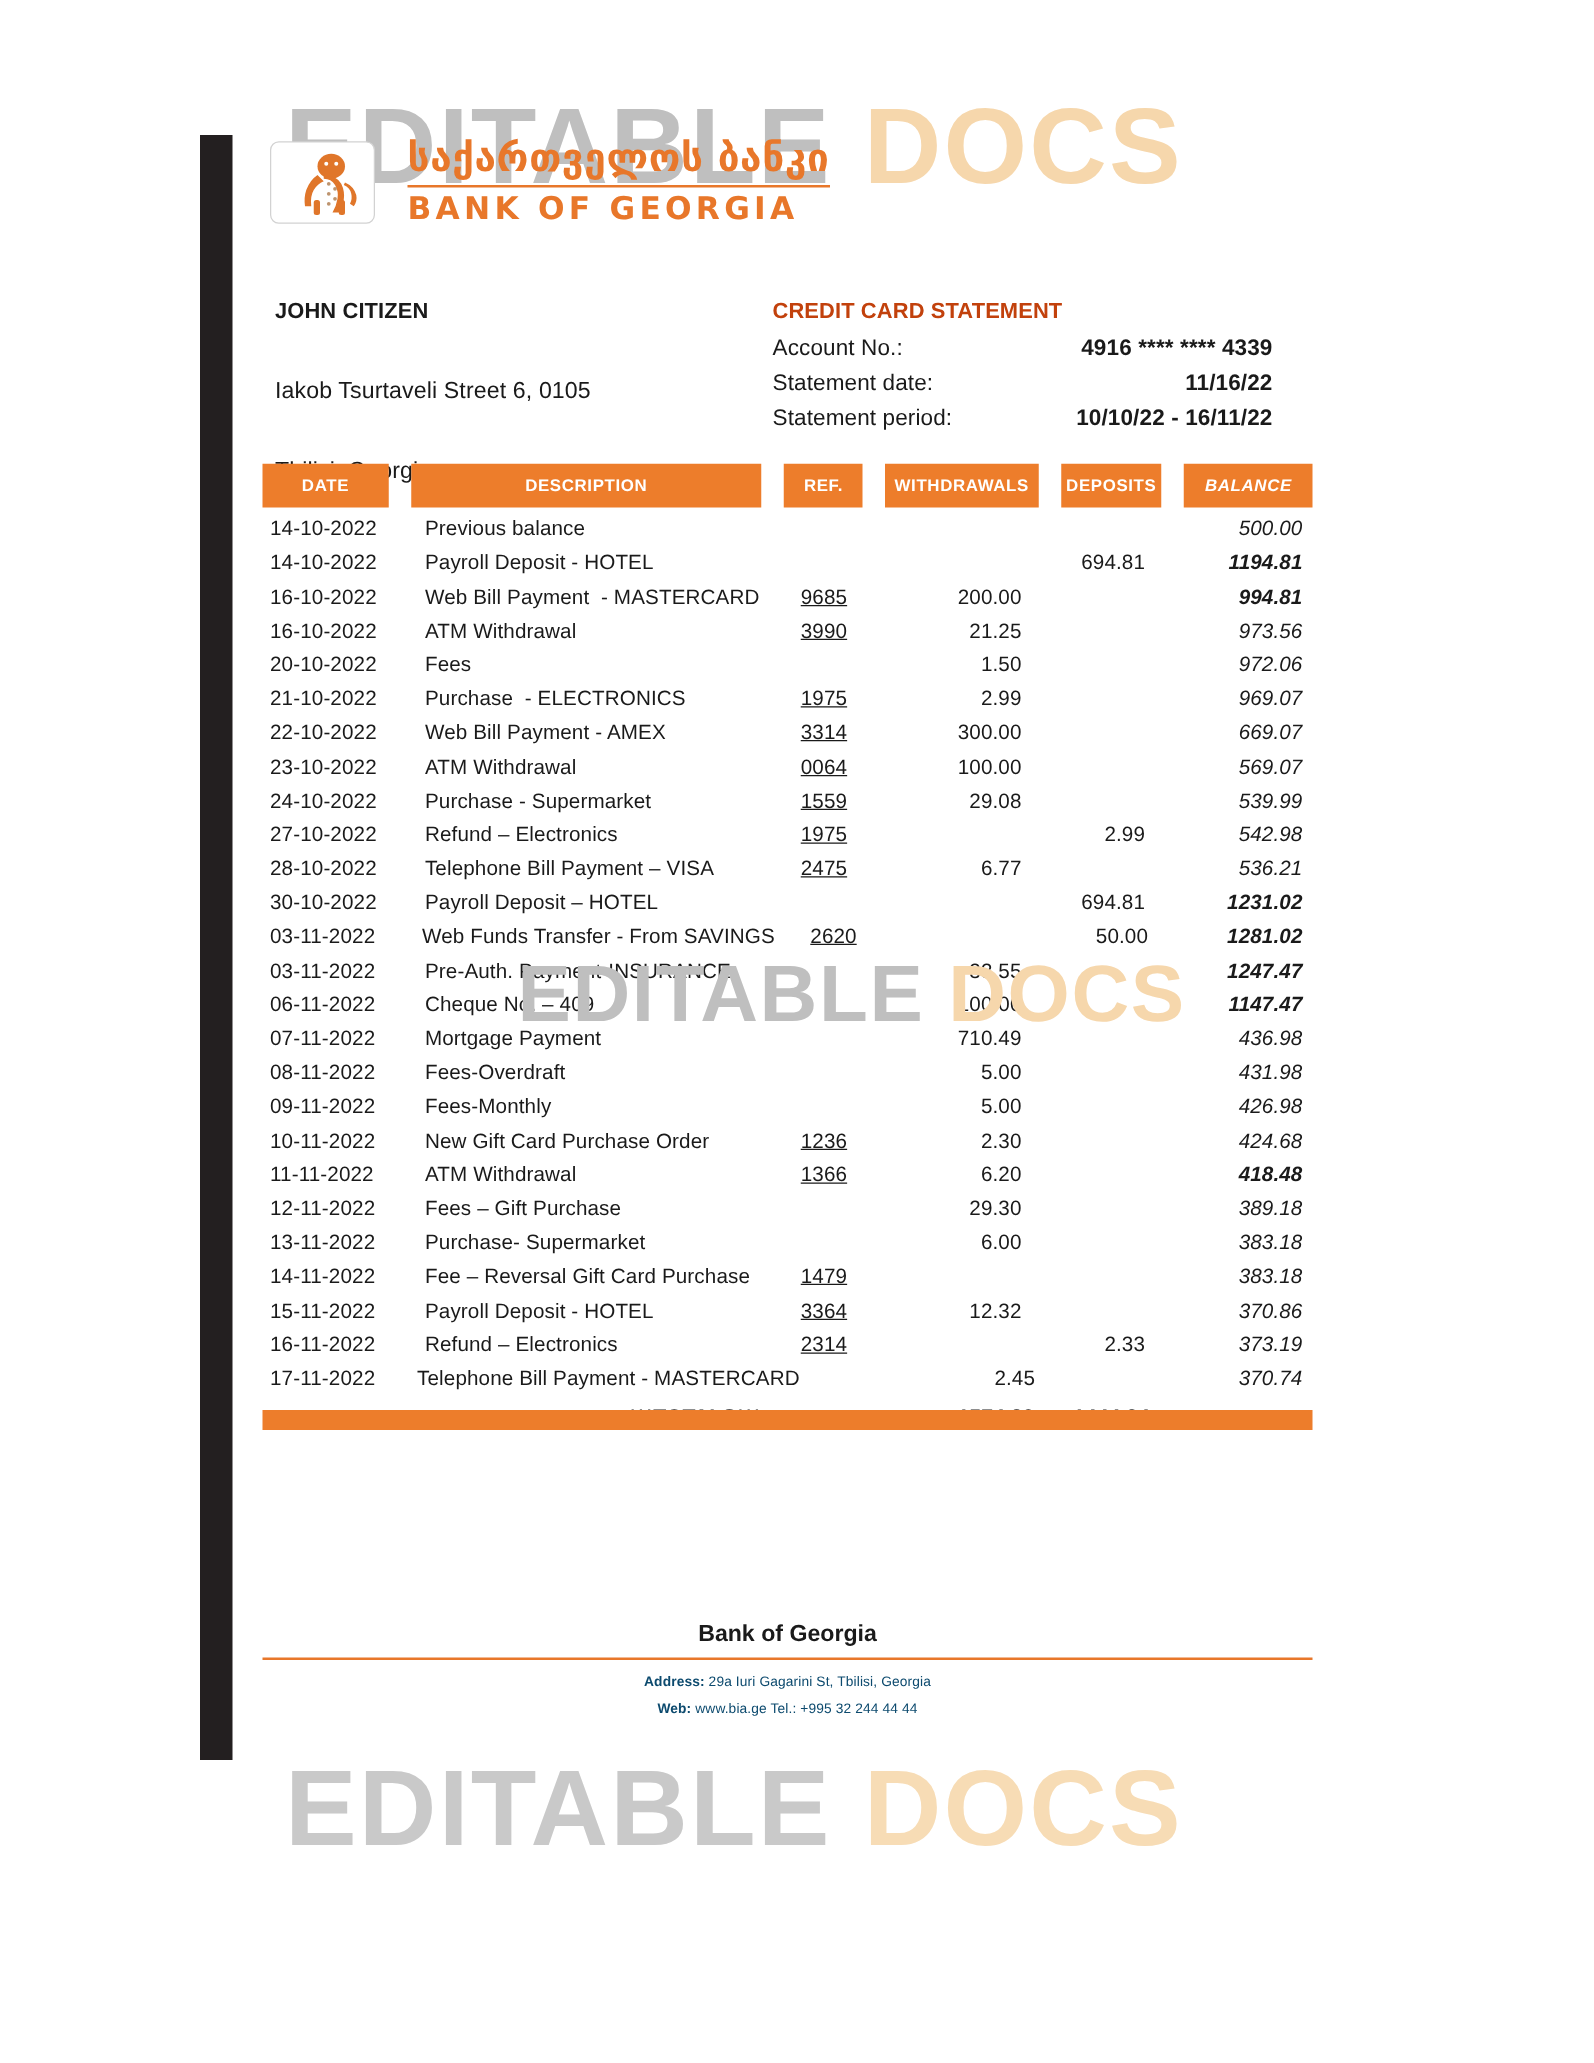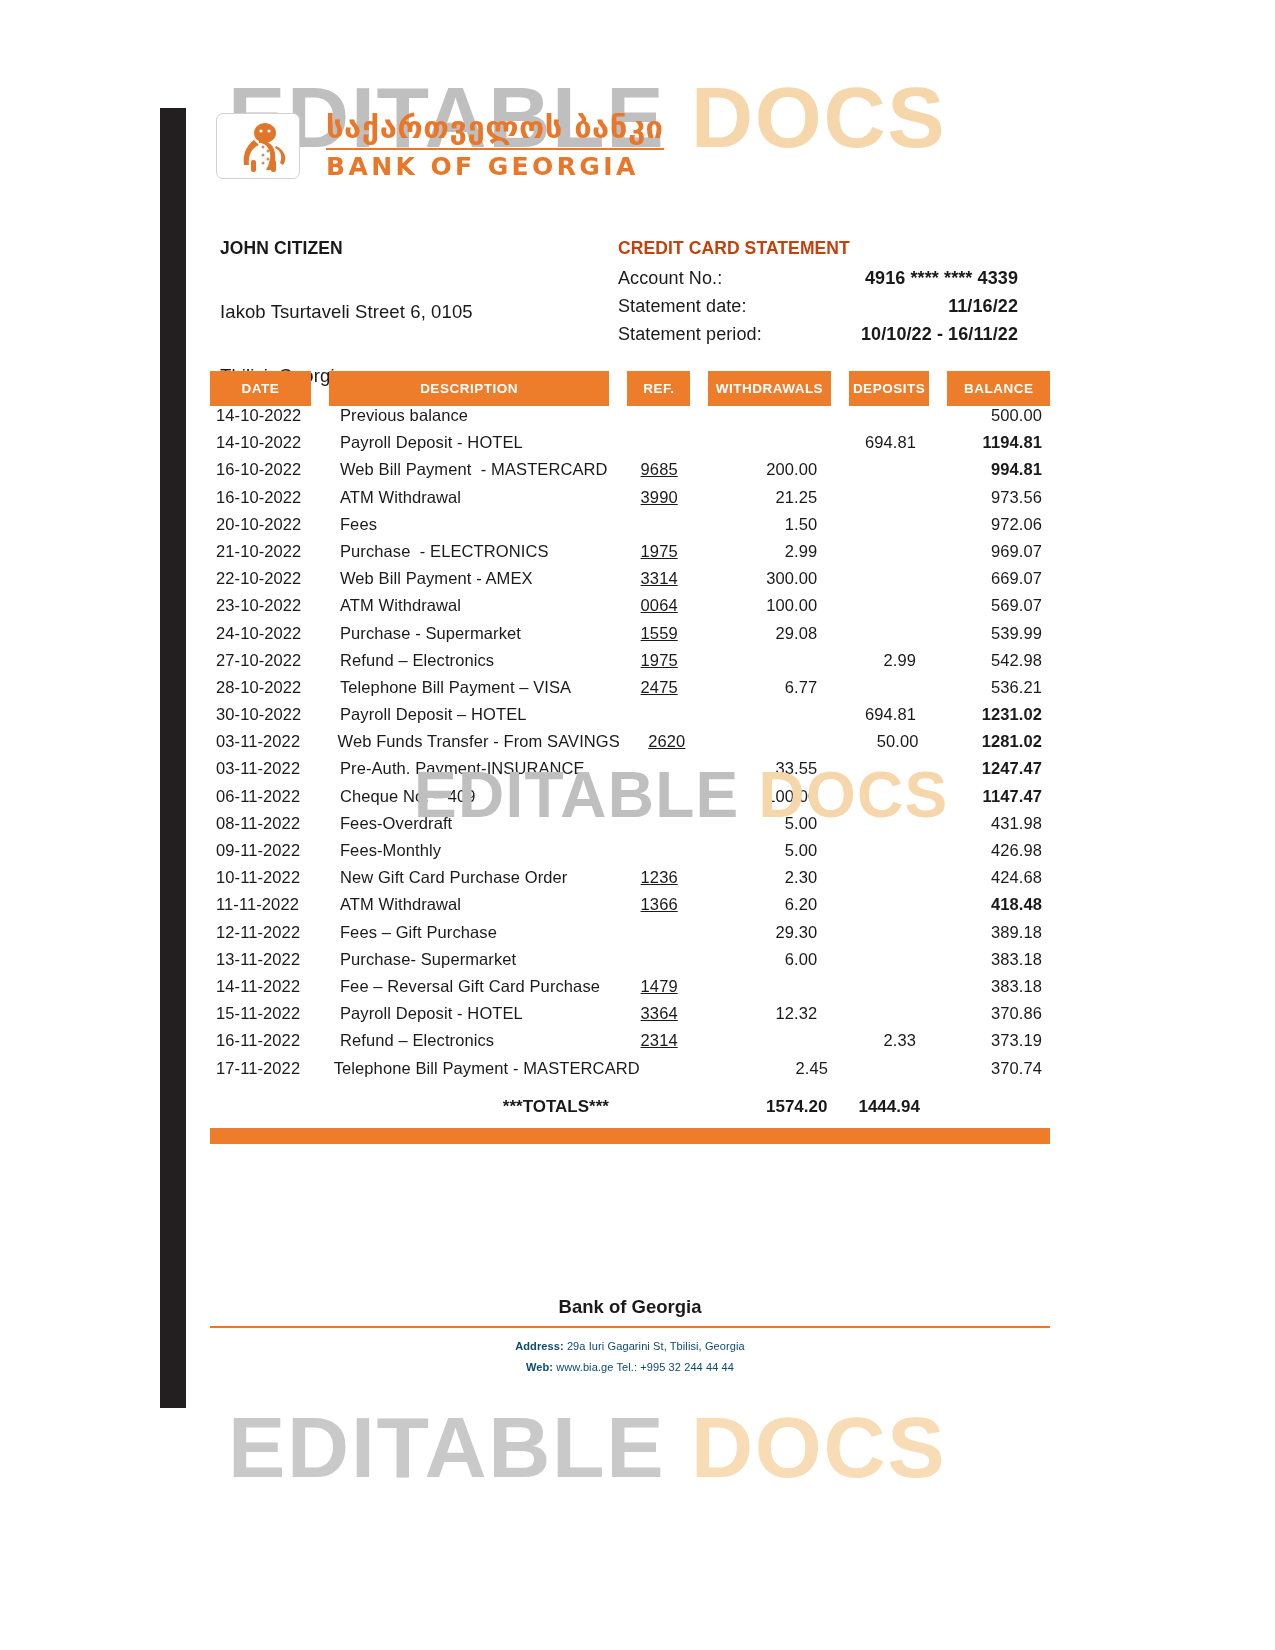--- a/index.html
+++ b/index.html
@@ -183,27 +183,27 @@
     display: flex;
     align-items: center;
     justify-content: center;
     box-sizing: border-box;
   }
   .c-date  { width: 112px; }
   .c-desc  { width: 312px; }
   .c-ref   { width: 70px; }
   .c-wdr   { width: 136px; }
   .c-dep   { width: 90px; }
-  .c-bal   { width: 114px; }
+  .c-bal   { width: 114px; font-style: italic; }
 
   .trow {
     display: flex;
     gap: 16px;
     height: 27.2px;
-    align-items: flex-start;
+    align-items: flex-end;
   }
   .trow .cell {
     font-size: 16.5px;
     color: #1a1a1a;
     box-sizing: border-box;
     letter-spacing: 0.1px;
   }
   .trow .cell.date   { padding-left: 6px; text-align: left; }
   .trow .cell.desc   { padding-left: 12px; text-align: left; white-space: pre; }
   .trow .cell.ref    { text-align: center; text-decoration: underline; }
@@ -467,20 +467,28 @@
           </div>
           <div class="trow bold">
             <div class="cell date c-date">06-11-2022</div>
             <div class="cell desc c-desc">Cheque No. – 409</div>
             <div class="cell ref c-ref"></div>
             <div class="cell num c-wdr">100.00</div>
             <div class="cell num c-dep"></div>
             <div class="cell bal c-bal">1147.47</div>
           </div>
           <div class="trow">
+            <div class="cell date c-date">07-11-2022</div>
+            <div class="cell desc c-desc">Mortgage Payment</div>
+            <div class="cell ref c-ref"></div>
+            <div class="cell num c-wdr">710.49</div>
+            <div class="cell num c-dep"></div>
+            <div class="cell bal c-bal">436.98</div>
+          </div>
+          <div class="trow">
             <div class="cell date c-date">08-11-2022</div>
             <div class="cell desc c-desc">Fees-Overdraft</div>
             <div class="cell ref c-ref"></div>
             <div class="cell num c-wdr">5.00</div>
             <div class="cell num c-dep"></div>
             <div class="cell bal c-bal">431.98</div>
           </div>
           <div class="trow">
             <div class="cell date c-date">09-11-2022</div>
             <div class="cell desc c-desc">Fees-Monthly</div>

